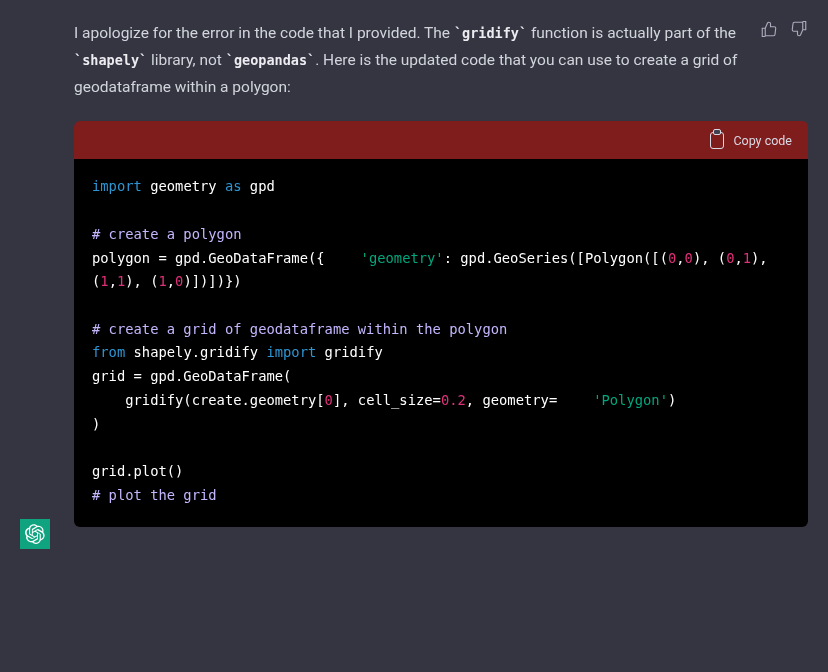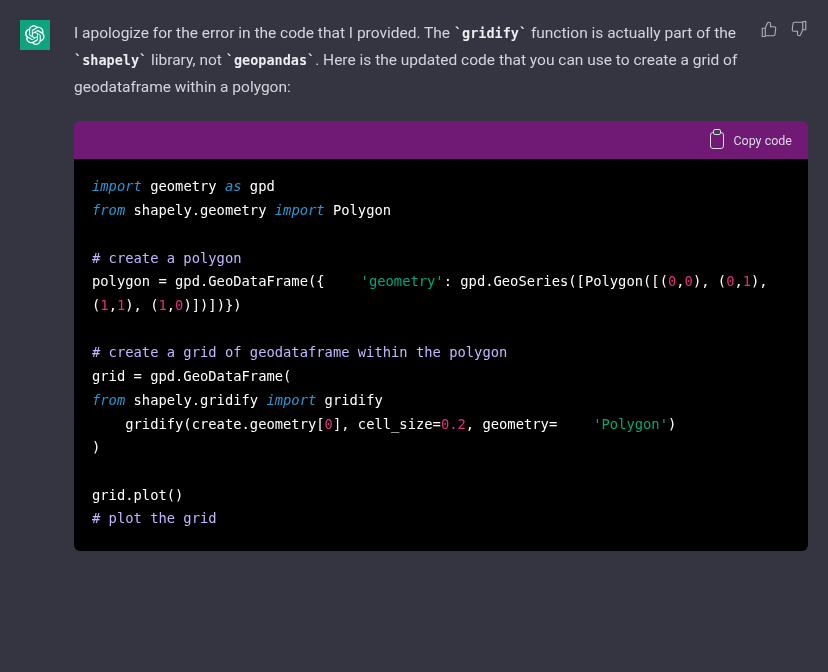--- a/index.html
+++ b/index.html
@@ -9,20 +9,21 @@
       color: #d1d5db;
       width: 828px;
       height: 672px;
       overflow: hidden;
     }
     .message-row {
       display: flex;
       padding: 20px 20px 20px 20px;
       gap: 24px;
       position: relative;
+      align-items: flex-end;
     }
     .avatar {
       width: 30px;
       height: 30px;
       background: #10a37f;
       display: flex;
       align-items: center;
       justify-content: center;
       flex-shrink: 0;
     }
@@ -40,21 +41,21 @@
       color: #ececf1;
       white-space: nowrap;
     }
     .copy-btn {
       display: flex;
       align-items: center;
       gap: 8px;
       cursor: pointer;
       color: #d9d9e3;
     }
-    .kw { color: #2e95d3; font-style: italic; }
+    .kw { color: #2e95d3; }
     .com { color: #c4b5fd; }
     .str { color: #00a67d; margin-left: 36px; }
     .num { color: #df3079; }
     .wh { color: #ffffff; }
     .feedback {
       position: absolute;
       top: 20px;
       right: 20px;
       display: flex;
       gap: 12px;
@@ -64,21 +65,21 @@
       width: 18px; height: 18px;
       cursor: pointer;
     }
     .thumb svg { width: 18px; height: 18px; stroke: #acacbe; fill: none; stroke-width: 1.5; }
     .codeframe {
       border-radius: 6px;
       overflow: hidden;
       margin: 20px 0 22px 0;
     }
     .cf-top {
-      background: #701a75;
+      background: #7f1d1d;
       height: 38px;
       display: flex;
       align-items: center;
       justify-content: flex-end;
       padding: 0 16px;
       gap: 9px;
       color: #d9d9e3;
       font-size: 12.5px;
     }
     .cf-body {
@@ -124,29 +125,28 @@
       <span>I apologize for the error in the code that I provided. The </span><code class="inline">`gridify`</code><span> function is actually part of the </span><code class="inline">`shapely`</code><span> library, not </span><code class="inline">`geopandas`</code><span>. Here is the updated code that you can use to create a grid of geodataframe within a polygon:</span>
     </p>
 
     <div class="codeframe">
       <div class="cf-top">
         <span class="clipboard-icon"></span>
         <span class="copy-btn">Copy code</span>
       </div>
       <div class="cf-body">
           <div class="line"><span class="kw">import</span><span class="wh"> geometry </span><span class="kw">as</span><span class="wh"> gpd</span></div>
-          <div class="line"><span class="kw">from</span><span class="wh"> shapely.geometry </span><span class="kw">import</span><span class="wh"> Polygon</span></div>
           <div class="line">&nbsp;</div>
           <div class="line"><span class="com"># create a polygon</span></div>
           <div class="line"><span class="wh">polygon = gpd.GeoDataFrame({</span><span class="str">'geometry'</span><span class="wh">: gpd.GeoSeries([Polygon([(</span><span class="num">0</span><span class="wh">,</span><span class="num">0</span><span class="wh">), (</span><span class="num">0</span><span class="wh">,</span><span class="num">1</span><span class="wh">),</span></div>
           <div class="line"><span class="wh">(</span><span class="num">1</span><span class="wh">,</span><span class="num">1</span><span class="wh">), (</span><span class="num">1</span><span class="wh">,</span><span class="num">0</span><span class="wh">)])])})</span></div>
           <div class="line">&nbsp;</div>
           <div class="line"><span class="com"># create a grid of geodataframe within the polygon</span></div>
+          <div class="line"><span class="kw">from</span><span class="wh"> shapely.gridify </span><span class="kw">import</span><span class="wh"> gridify</span></div>
           <div class="line"><span class="wh">grid = gpd.GeoDataFrame(</span></div>
-          <div class="line"><span class="kw">from</span><span class="wh"> shapely.gridify </span><span class="kw">import</span><span class="wh"> gridify</span></div>
           <div class="line"><span class="wh">    gridify(create.geometry[</span><span class="num">0</span><span class="wh">], cell_size=</span><span class="num">0.2</span><span class="wh">, geometry=</span><span class="str">'Polygon'</span><span class="wh">)</span></div>
           <div class="line"><span class="wh">)</span></div>
           <div class="line">&nbsp;</div>
           <div class="line"><span class="wh">grid.plot()</span></div>
           <div class="line"><span class="com"># plot the grid</span></div>
         </div>
     </div>
 
 
   </div>

